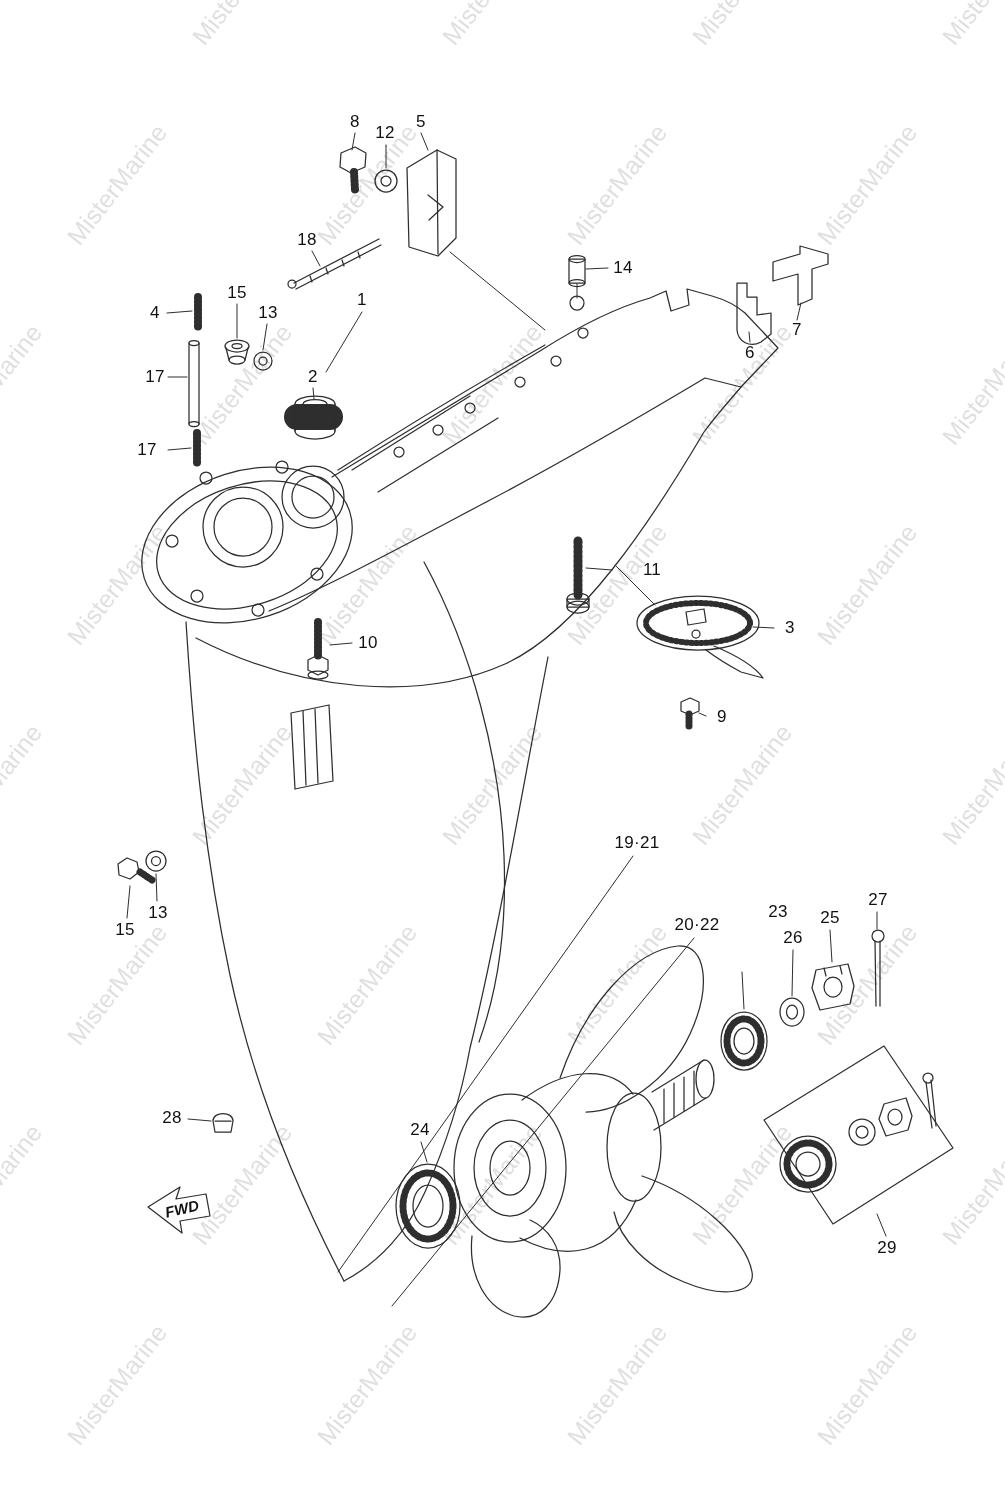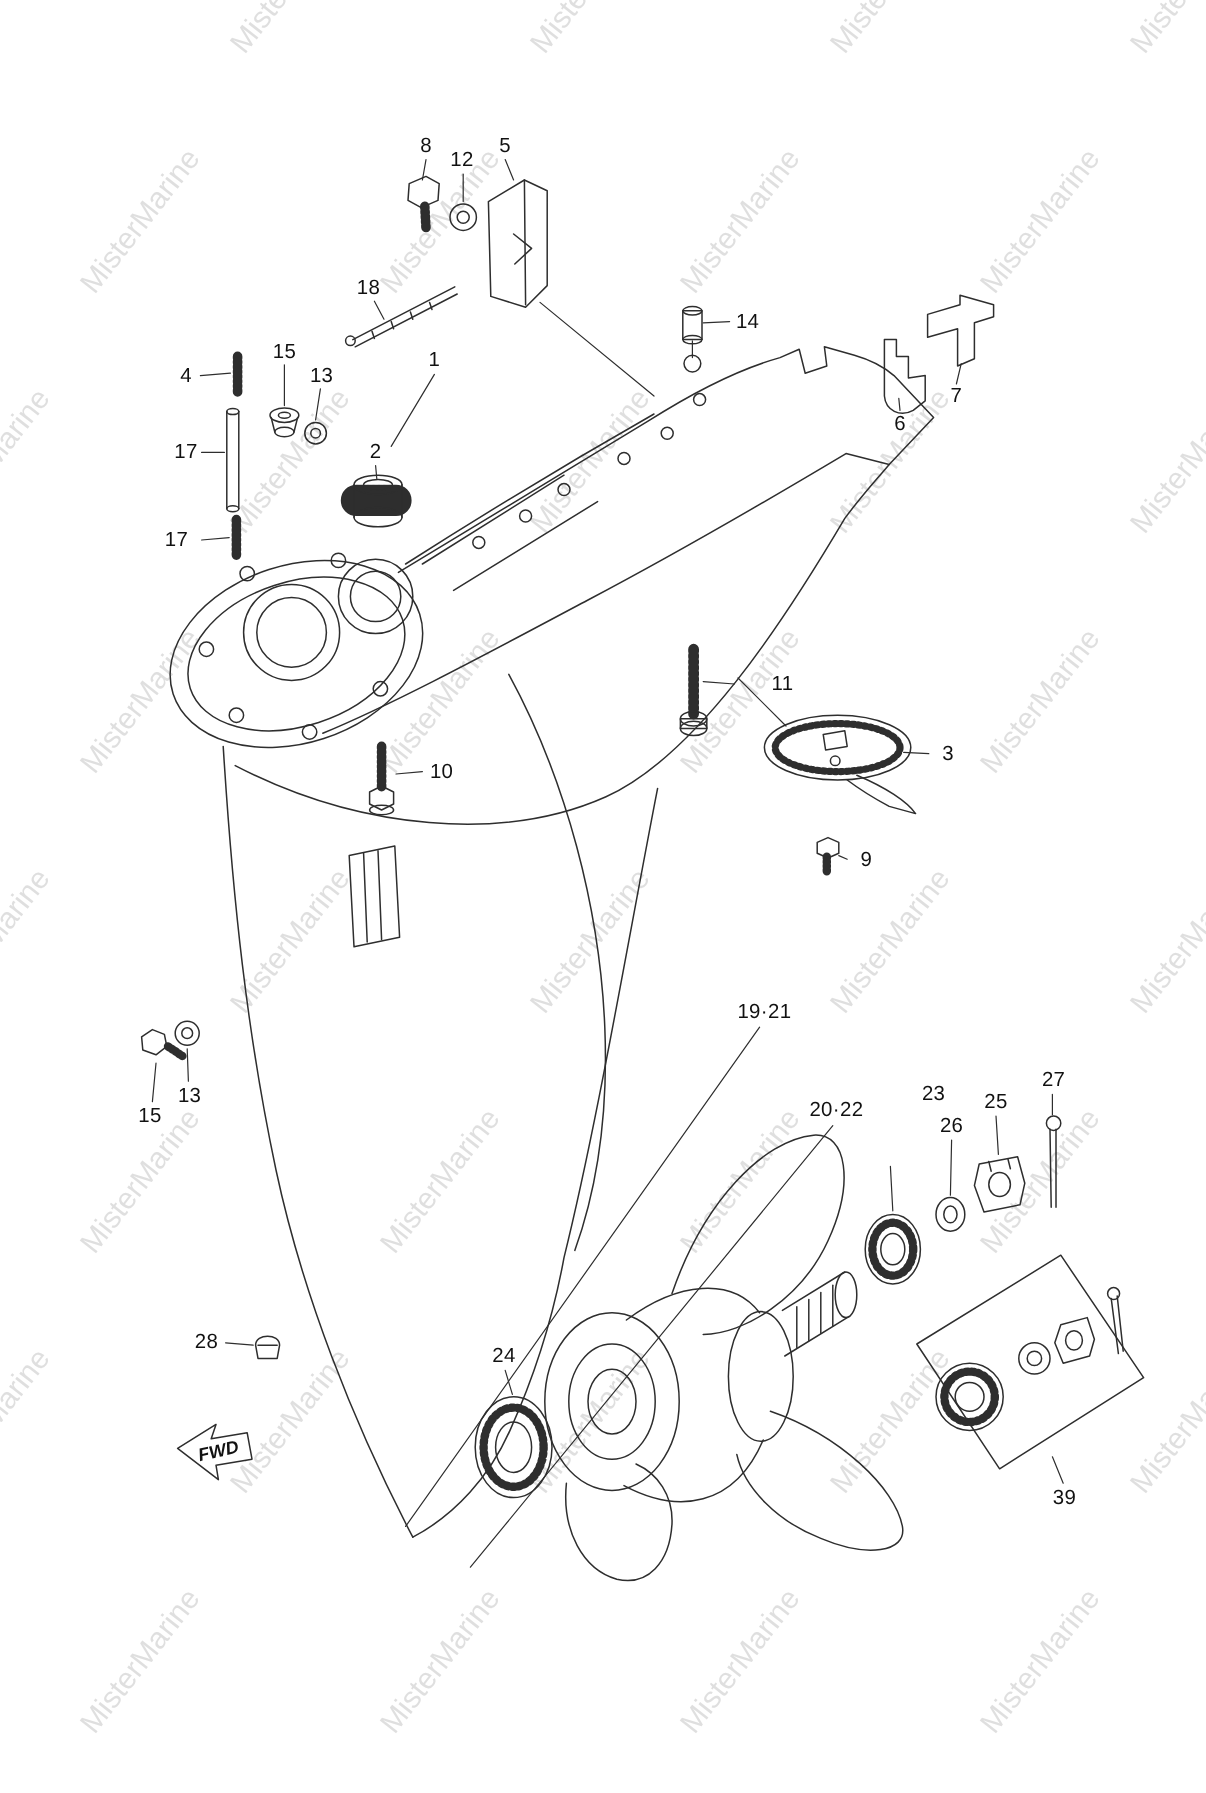--- a/index.html
+++ b/index.html
@@ -355,17 +355,17 @@
       <div class="part-label" style="left: 637px; top: 843px;">19·21</div>
       <div class="part-label" style="left: 697px; top: 925px;">20·22</div>
       <div class="part-label" style="left: 742px; top: 912px; margin-left: 36px;">23</div>
       <div class="part-label" style="left: 793px; top: 938px;">26</div>
       <div class="part-label" style="left: 830px; top: 918px;">25</div>
       <div class="part-label" style="left: 878px; top: 900px;">27</div>
       <div class="part-label" style="left: 420px; top: 1130px;">24</div>
       <div class="part-label" style="left: 172px; top: 1118px;">28</div>
       <div class="part-label" style="left: 125px; top: 930px;">15</div>
       <div class="part-label" style="left: 158px; top: 913px;">13</div>
-      <div class="part-label" style="left: 887px; top: 1248px;">39</div>
+      <div class="part-label" style="left: 887px; top: 1248px;">29</div>
     </div>
 
 
 </div>
 
 </body></html>

